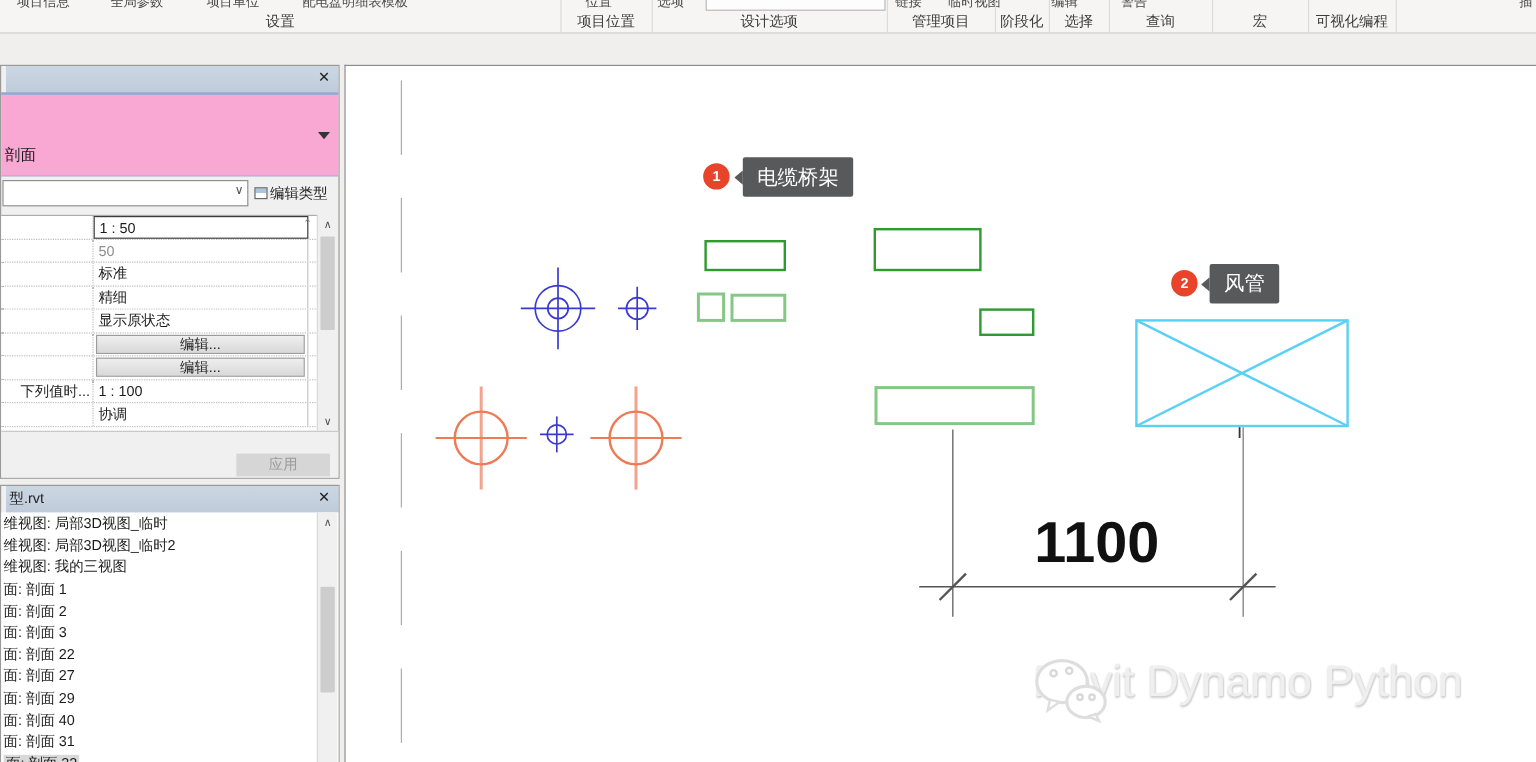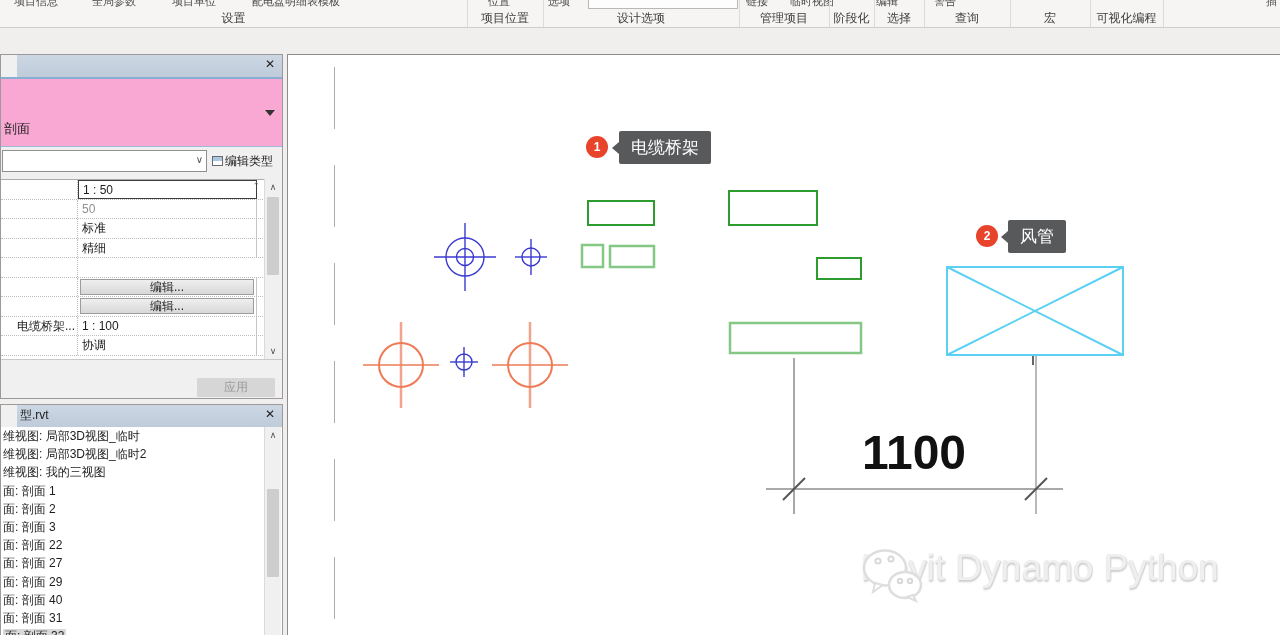--- a/index.html
+++ b/index.html
@@ -15,21 +15,21 @@
   .sliver .combo-frag { position:absolute; top:-4px; height:13px; background:#fdfdfd;
     border:1px solid #b8b8b8; }
   .panel-labels { position:absolute; left:0; top:10px; width:1280px; height:17px; display:flex; }
   .panel-labels span { display:block; text-align:center; font-size:12px; color:#3d3d3d;
     line-height:16px; white-space:nowrap; overflow:hidden; }
   .rdiv { position:absolute; top:0; width:1px; height:27px; background:#dcdbda; }
 
   
   .palette { position:absolute; left:0; width:283px; background:#f0f0f0;
     border:1px solid #9a9a9a; }
-  .ptitle { position:absolute; left:16px; top:0; right:0; height:31px;
+  .ptitle { position:absolute; left:4px; top:0; right:0; height:31px;
     background:linear-gradient(#ccd7e3,#b9c6d6); font-size:12px; color:#222;
     line-height:20px; padding-left:3px; }
   .close-x { position:absolute; right:5px; top:2px; width:14px; height:14px;
     font-size:12px; line-height:14px; text-align:center; color:#222; cursor:default; }
 
   
   .ptype { position:absolute; left:0; top:22px; right:0; height:70px;
     background:#f9a8d4; border-top:2px solid #88aed3; border-bottom:1px solid #9dbbd8;font-family:Liberation Serif, serif; }
   .ptype .tname { position:absolute; left:3px; bottom:8px; font-size:13px; color:#1a1a1a; }
   .ptype .dd { position:absolute; right:7px; top:50%; margin-top:-3px; width:0; height:0;
@@ -253,35 +253,36 @@
     <div class="prow">
       <span class="plabel"></span>
       <span class="pval">标准</span>
     </div>
     <div class="prow">
       <span class="plabel"></span>
       <span class="pval">精细</span>
     </div>
     <div class="prow">
       <span class="plabel"></span>
+      <span class="pval">显示原状态</span>
     </div>
     <div class="prow">
       <span class="plabel"></span>
       <span class="pval" style="padding:0;border-right:1px solid #c6c6c6">
         <div class="pbtn">编辑...</div>
         </span>
     </div>
     <div class="prow">
       <span class="plabel"></span>
       <span class="pval" style="padding:0;border-right:1px solid #c6c6c6">
         <div class="pbtn">编辑...</div>
         </span>
     </div>
     <div class="prow">
-      <span class="plabel">电缆桥架...</span>
+      <span class="plabel">下列值时...</span>
       <span class="pval">1 : 100</span>
     </div>
     <div class="prow">
       <span class="plabel"></span>
       <span class="pval">协调</span>
     </div>
   </div>
 
   <div class="vsb" style="top:124px;height:180px">
     <span class="arr" style="top:0">∧</span>

